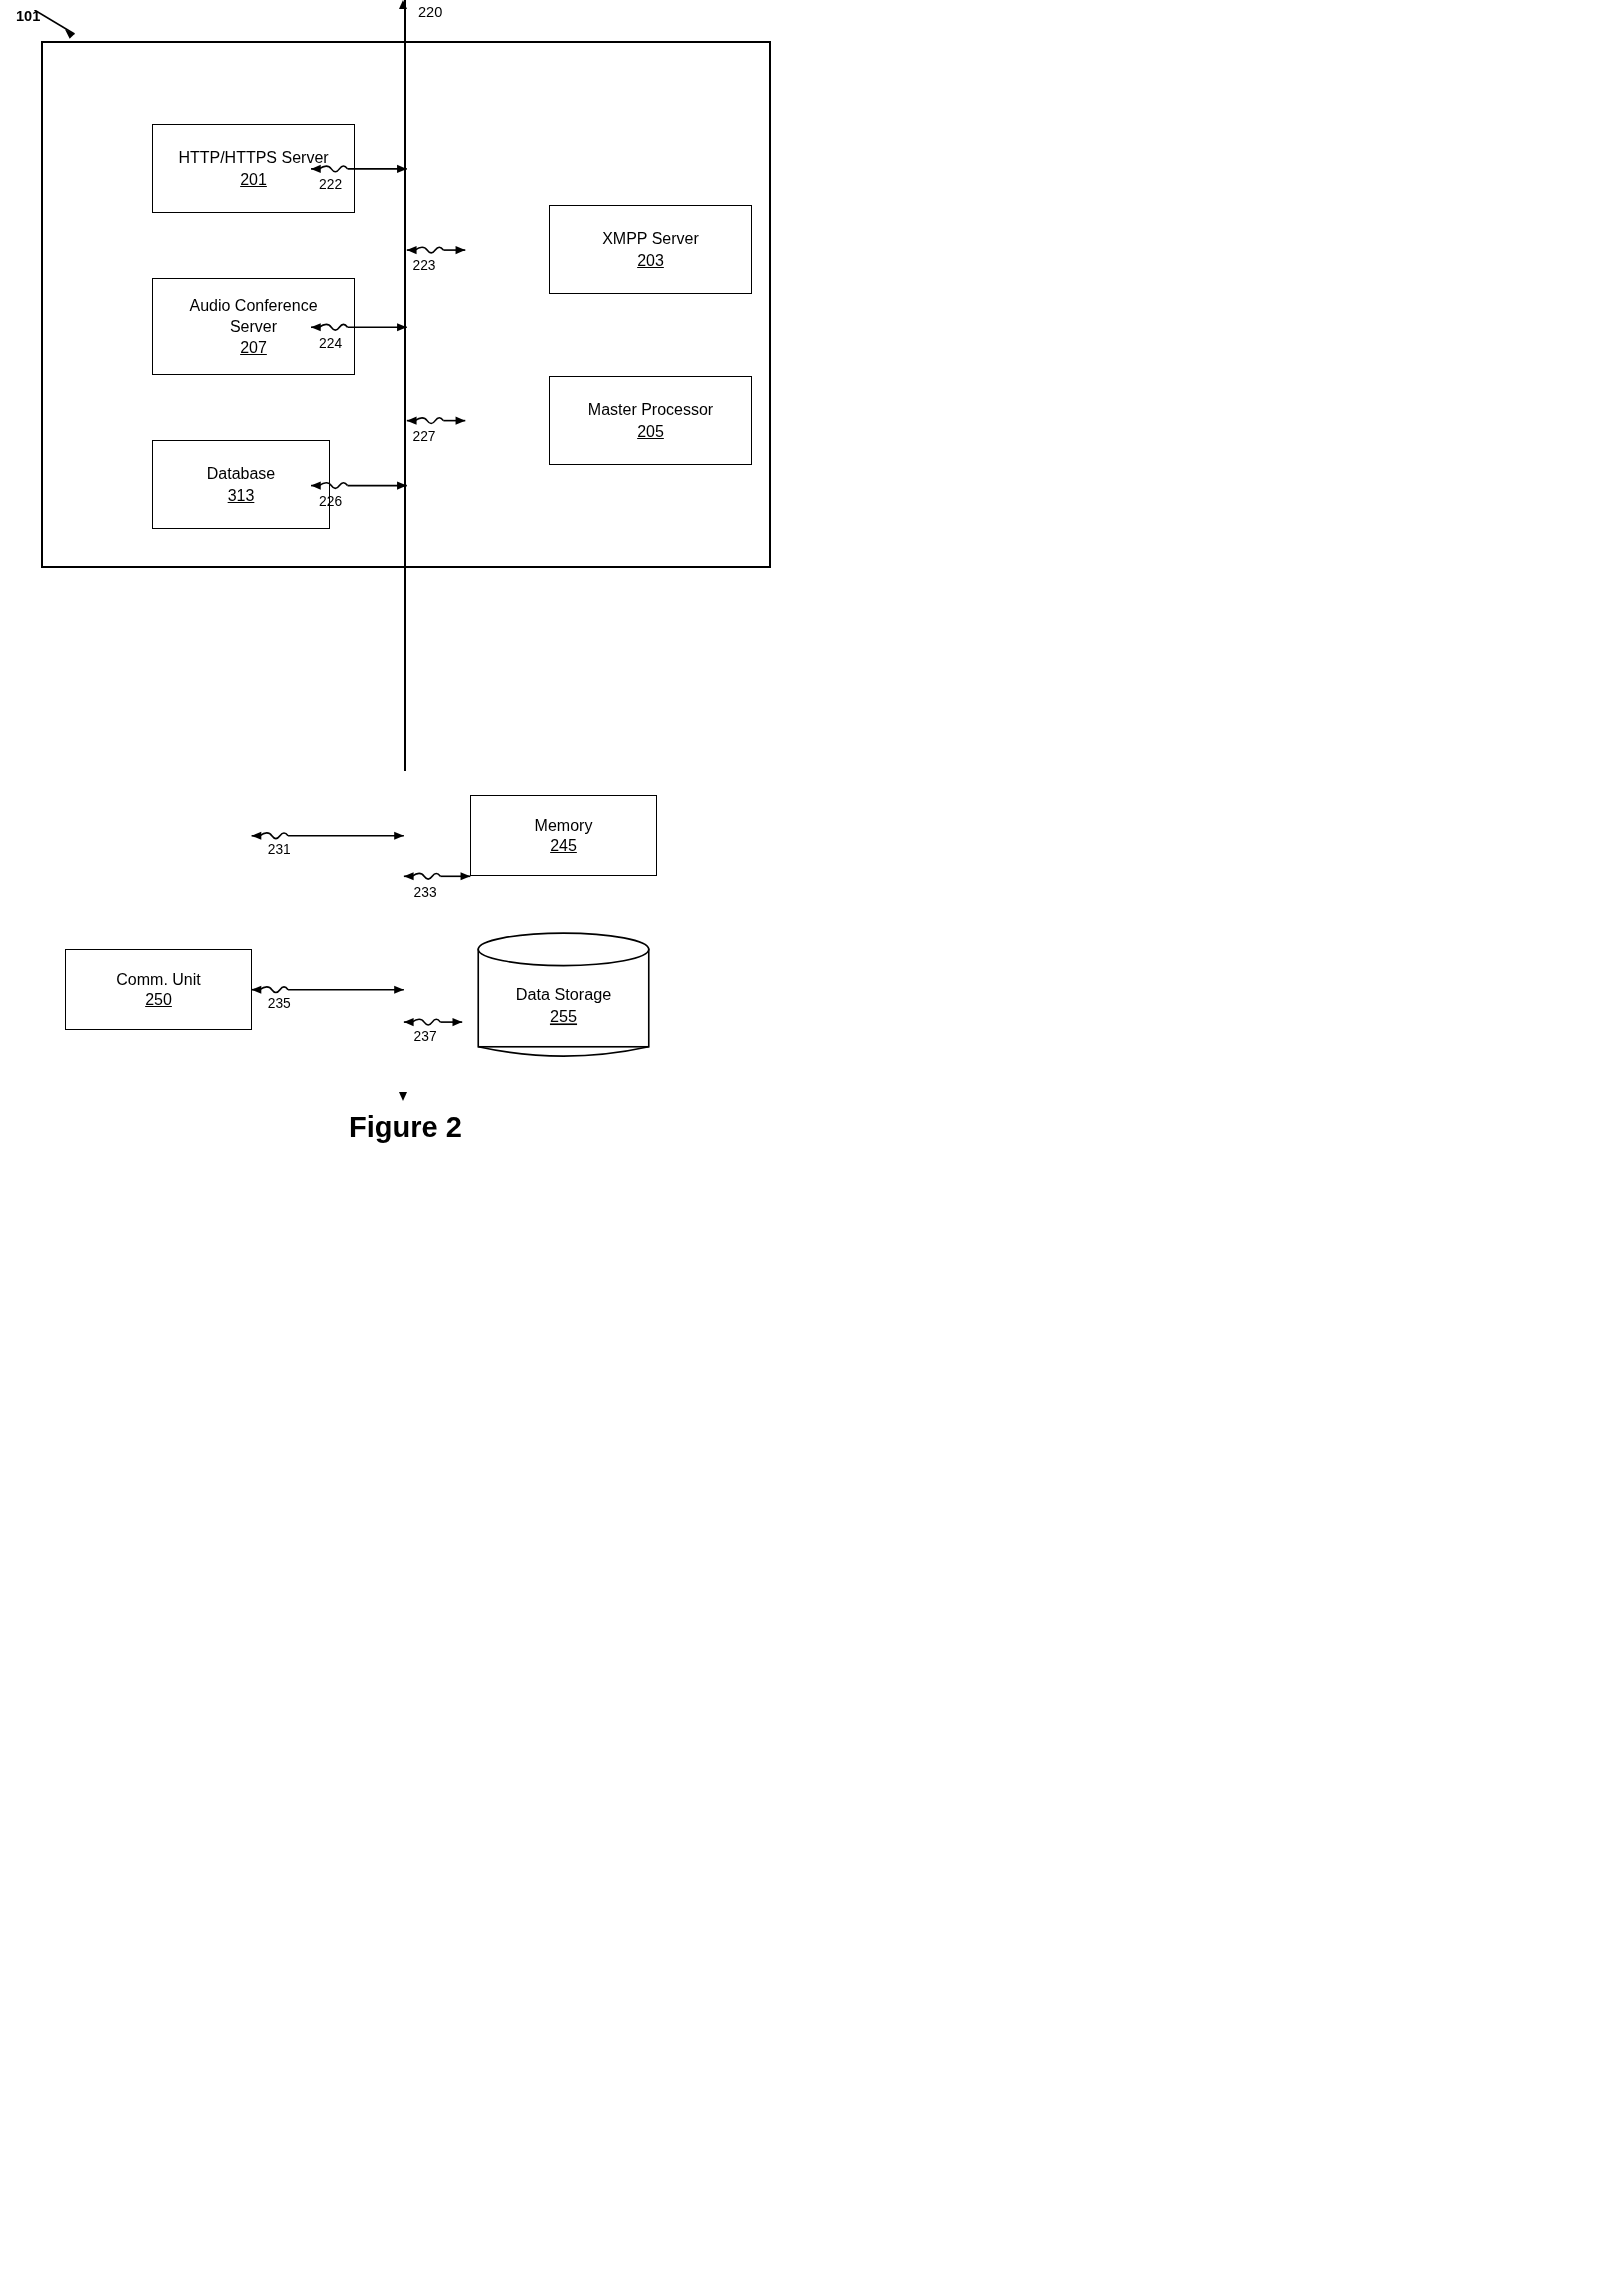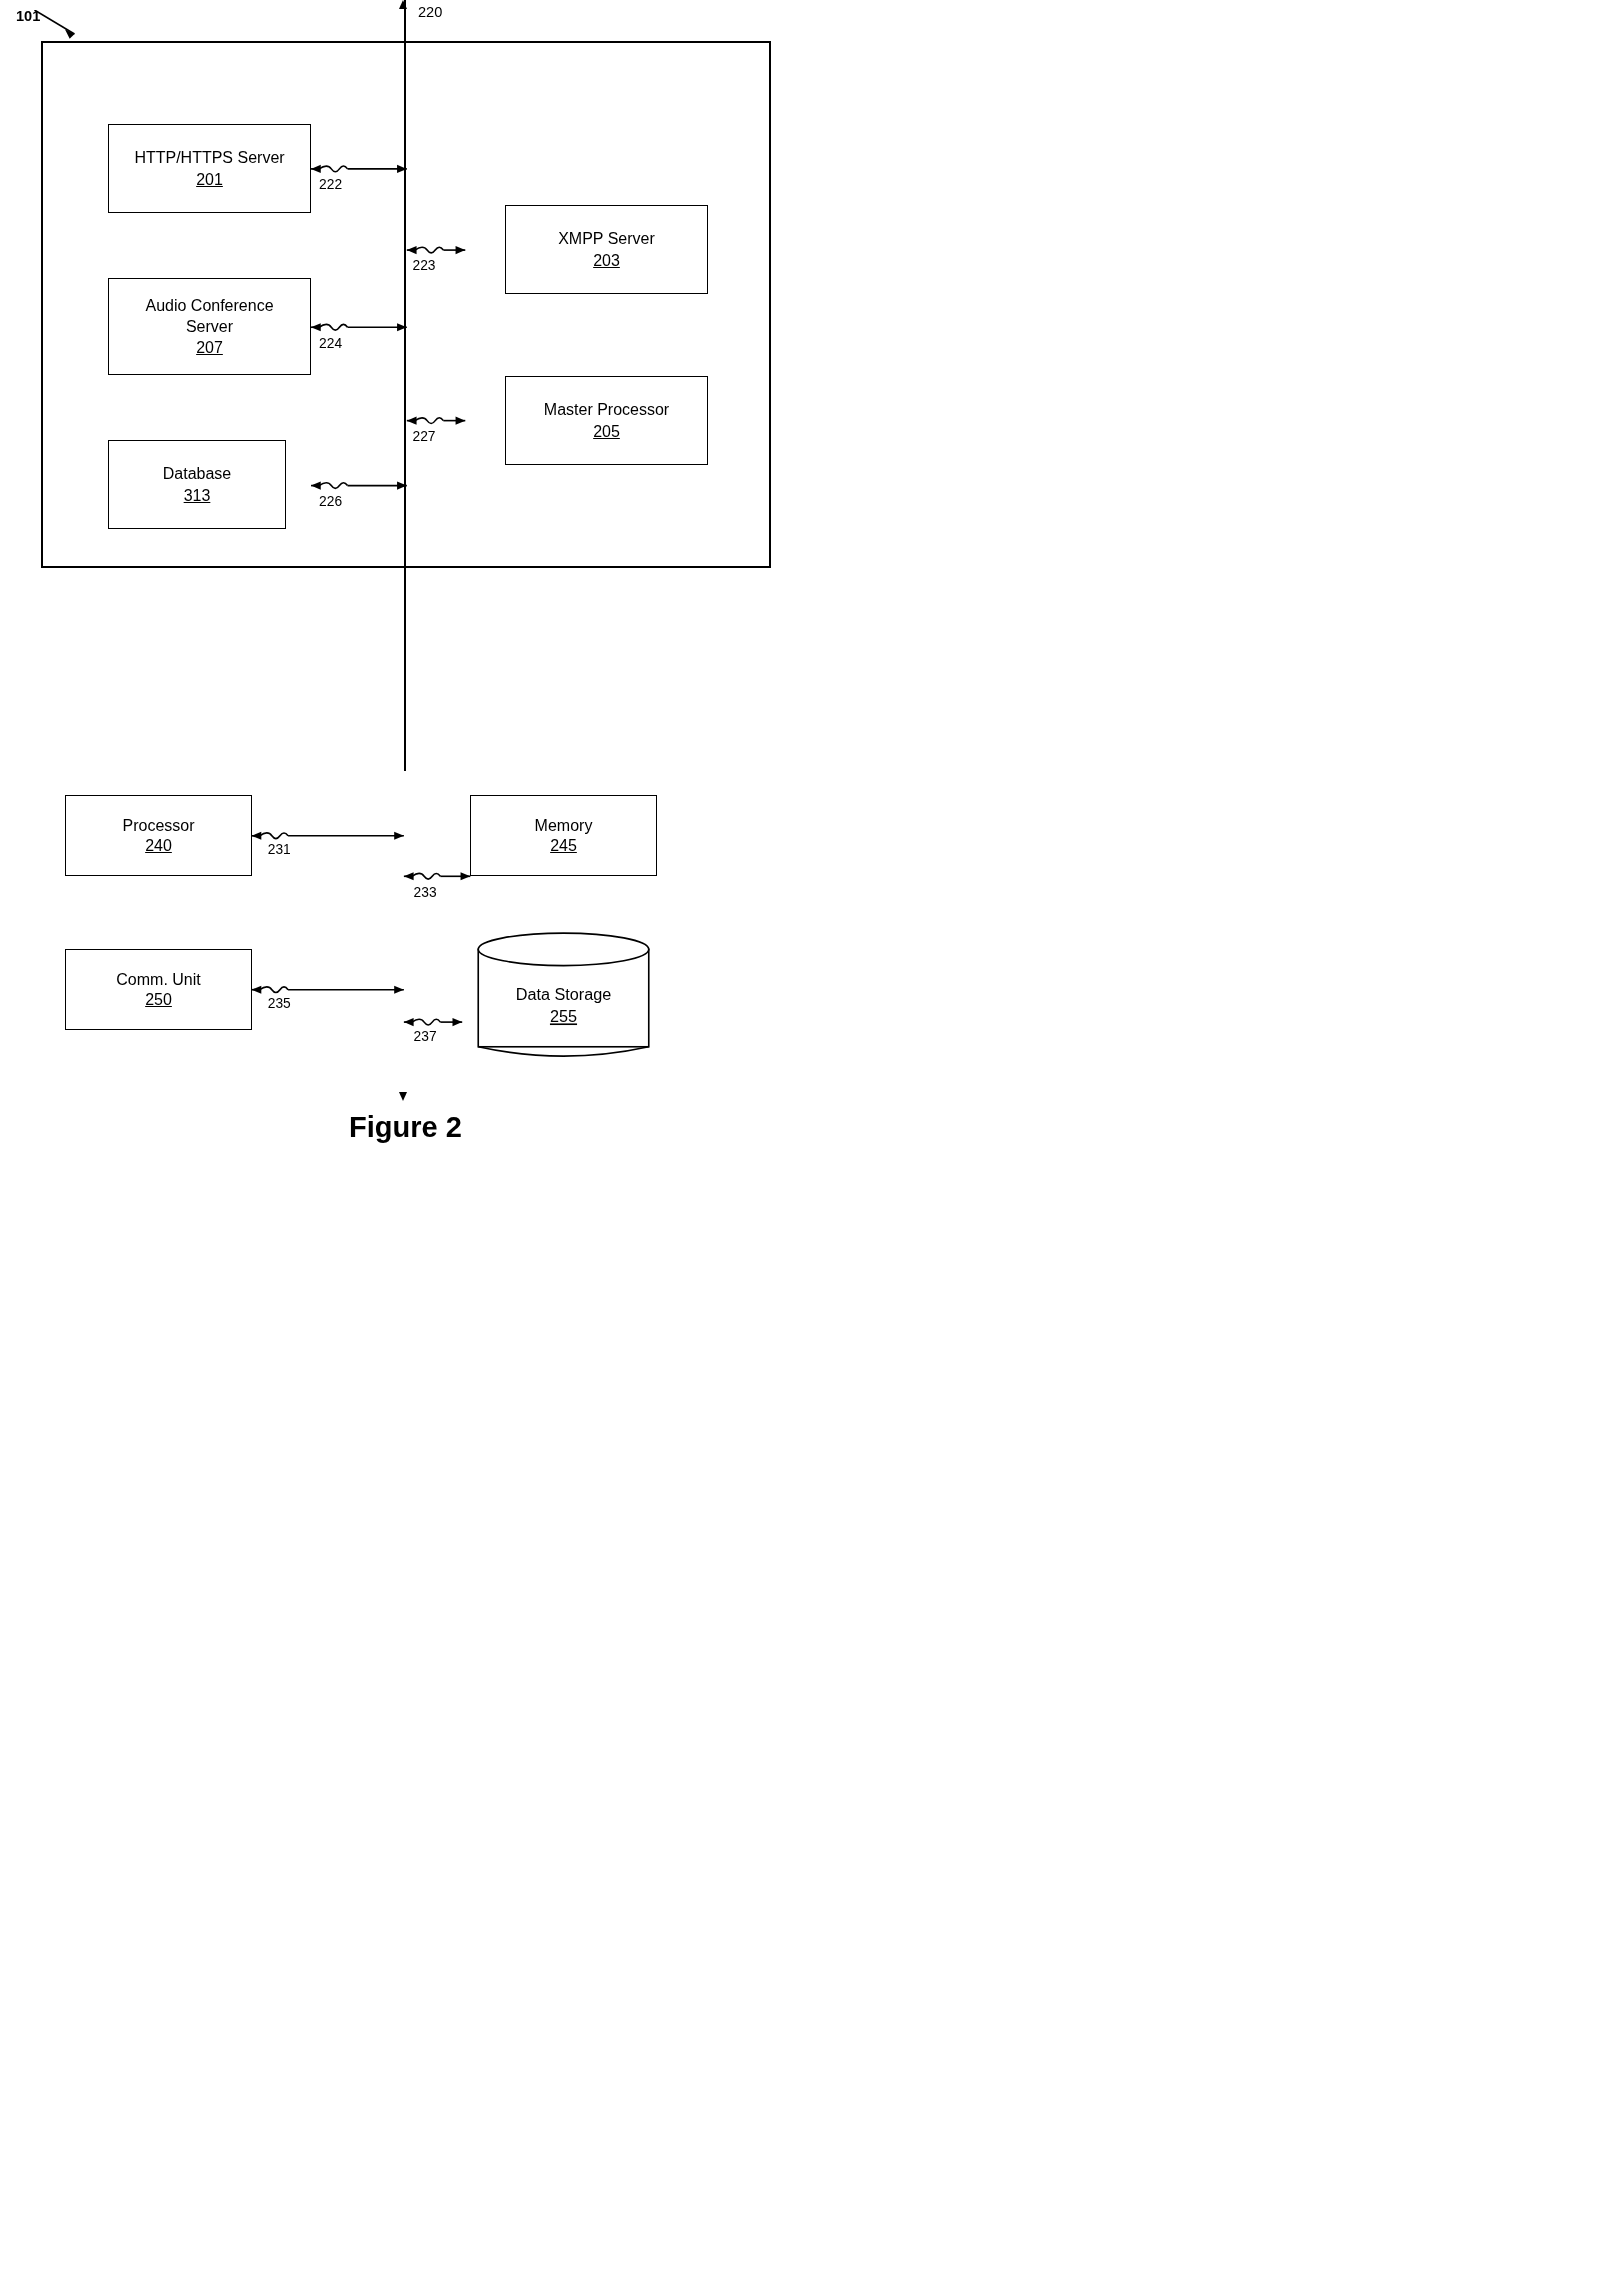--- a/index.html
+++ b/index.html
@@ -84,20 +84,21 @@
     .comp-box {
       position: absolute;
       border: 1.6px solid #000;
       background: #fff;
       display: flex;
       flex-direction: column;
       align-items: center;
       justify-content: center;
       text-align: center;
       padding: 8px;
+      margin-left: 44px;
     }
 
     .comp-box .box-title {
       font-size: 16px;
       line-height: 1.3;
     }
 
     .comp-box .box-id {
       font-size: 16px;
       text-decoration: underline;
@@ -318,24 +319,20 @@
       <line x1="375" y1="545" x2="448" y2="545" stroke="#000" stroke-width="2"></line>
       <polygon points="330,545 342,540 342,550" fill="#000"></polygon>
       <polygon points="448,545 436,540 436,550" fill="#000"></polygon>
       <text x="340" y="570" font-size="17" fill="#000">226</text>
     </svg>
 
   </div>
 
   <div class="bottom-section">
 
-    <div class="box-240">
-      <div class="box-title">Processor</div>
-      <div class="box-id">240</div>
-    </div>
 
     <div class="box-245">
       <div class="box-title">Memory</div>
       <div class="box-id">245</div>
     </div>
 
     <div class="box-250">
       <div class="box-title">Comm. Unit</div>
       <div class="box-id">250</div>
     </div>

